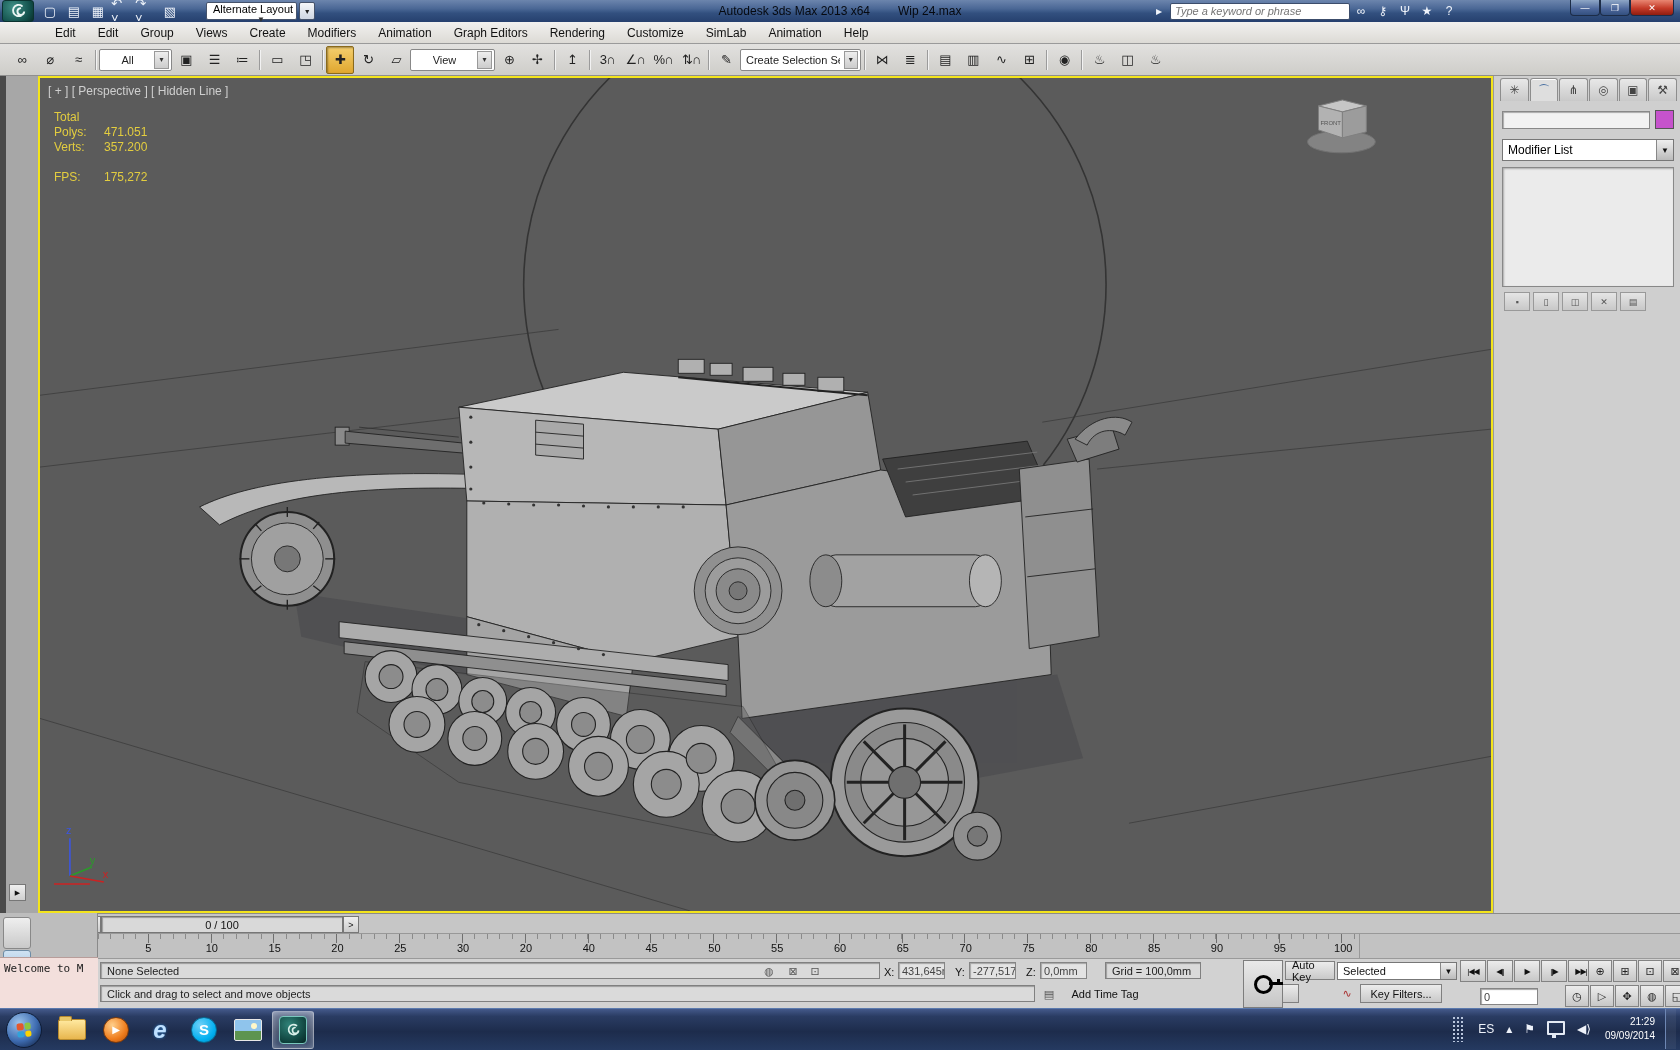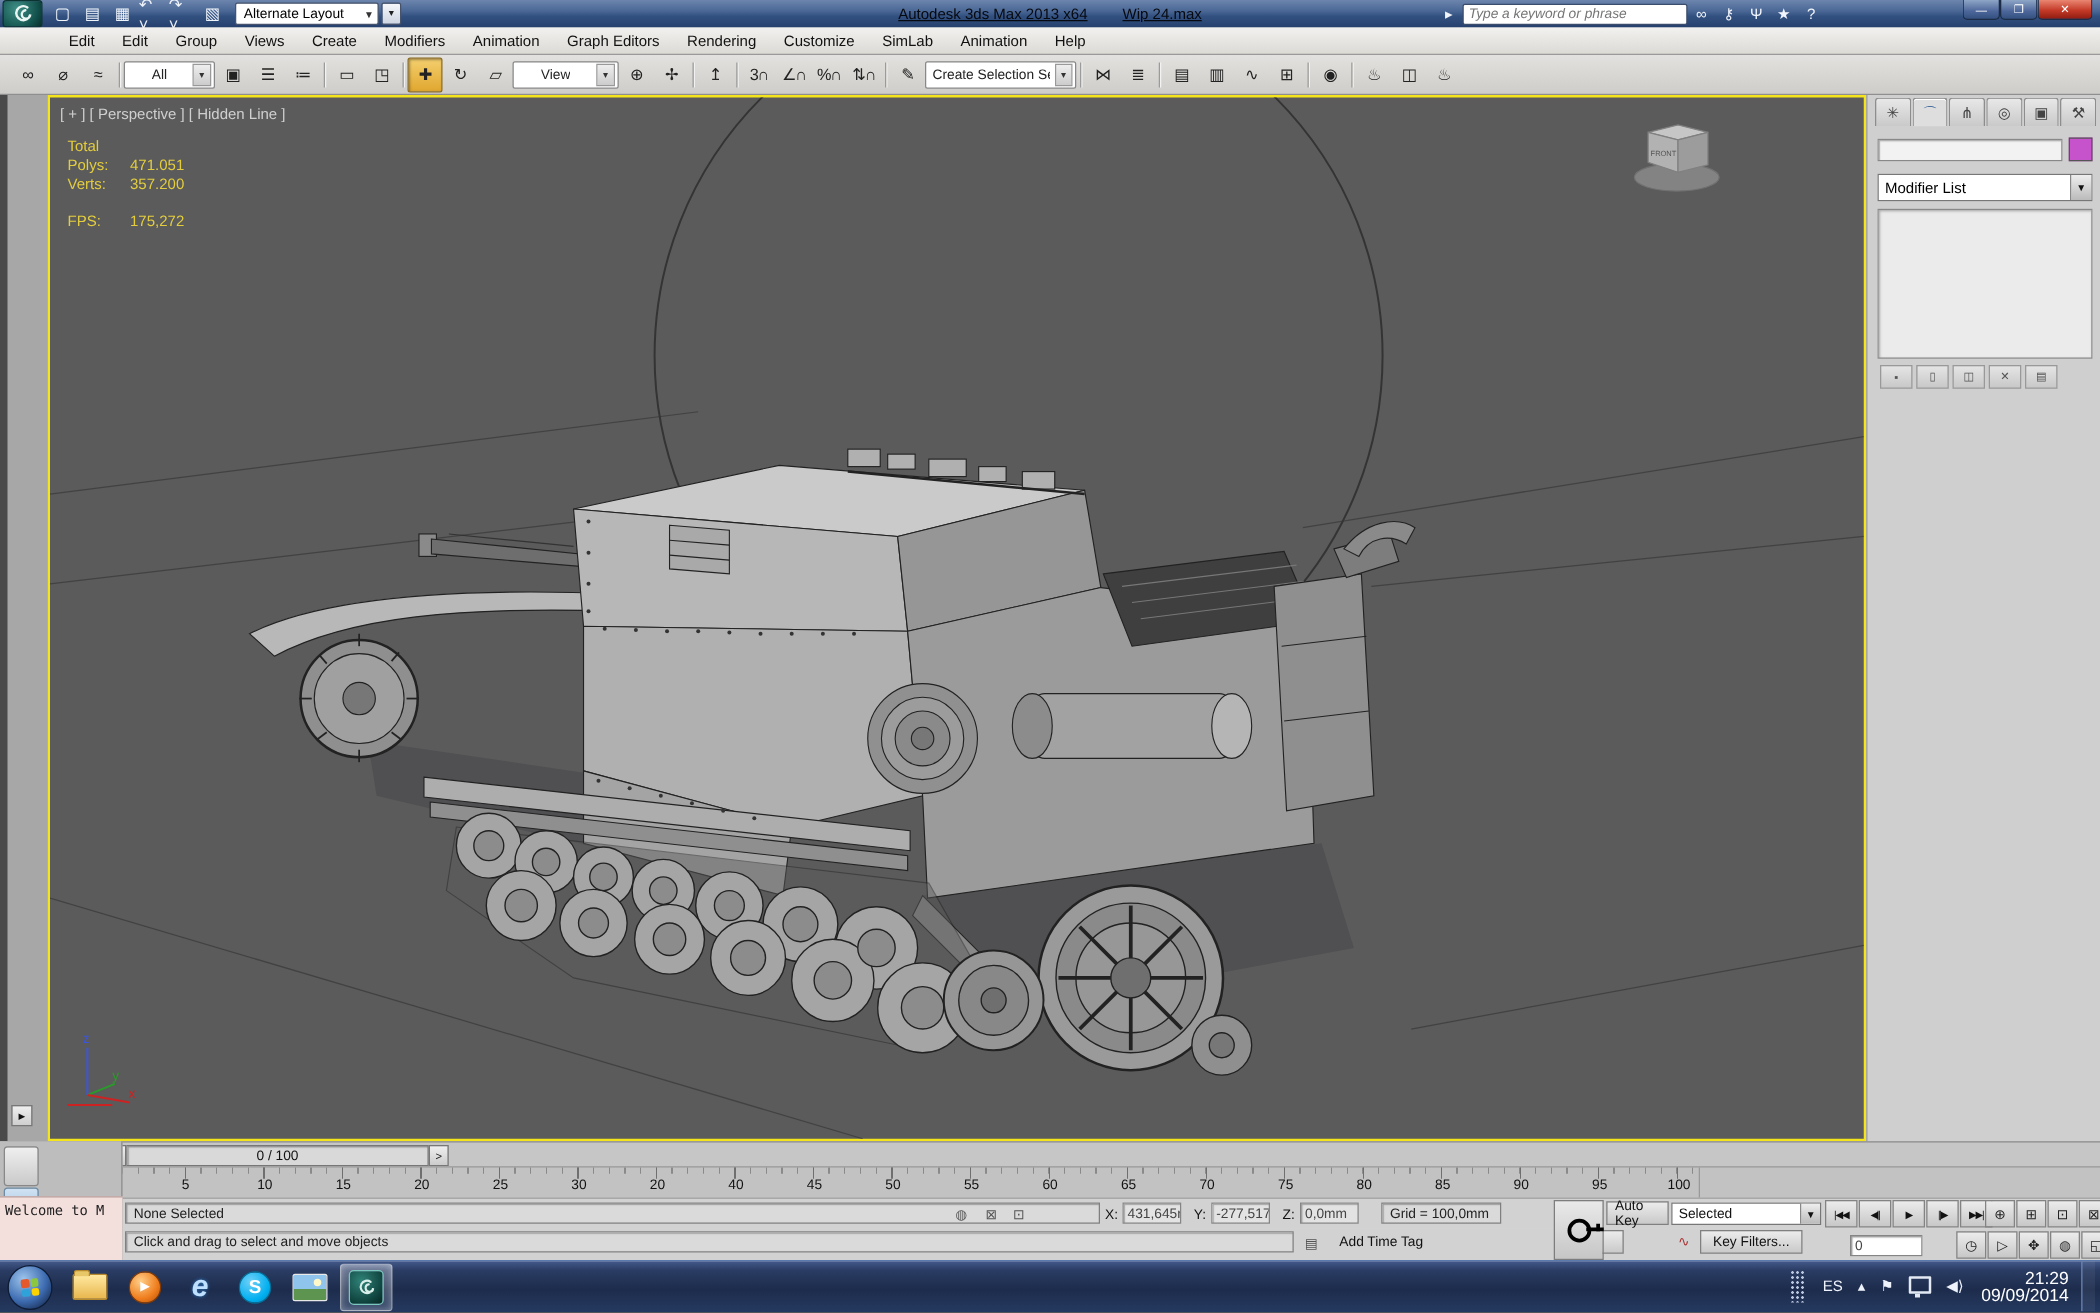--- a/index.html
+++ b/index.html
@@ -10,26 +10,26 @@
   #titlebar{position:absolute;left:0;top:0;width:1680px;height:22px;
     background:linear-gradient(#6c85ad 0%,#4a6795 40%,#32507f 60%,#26406e 100%);
     display:flex;align-items:center;}
   #applogo{width:30px;height:20px;margin:1px 4px 1px 2px;border-radius:3px;
     background:radial-gradient(circle at 35% 30%,#3f8f86,#12504b 70%,#0a2f2c);
     border:1px solid #0b3330;display:flex;align-items:center;justify-content:center;}
   .qat{display:flex;align-items:center;height:22px;}
   .qbtn{width:22px;height:18px;margin:0 1px;display:flex;align-items:center;justify-content:center;
     color:#eef3fa;font-size:13px;border-radius:2px;}
   .qdrop{height:16px;background:#fff;border:1px solid #46536b;border-radius:2px;
-    display:flex;align-items:center;font-size:11px;padding:0 3px 0 6px;margin-left:6px;color:#000;}
+    display:flex;align-items:center;font-size:11px;padding:0 3px 0 6px;margin-left:24px;color:#000;flex-direction:column;}
   .qdrop .arr{margin-left:16px;font-size:8px;color:#333;}
   .qmini{width:14px;height:16px;margin-left:2px;border:1px solid #46536b;border-radius:2px;background:linear-gradient(#f5f7fa,#cfd6e2);
     font-size:7px;display:flex;align-items:center;justify-content:center;color:#222;}
   #titletext{position:absolute;left:0;top:0;width:100%;height:22px;display:flex;align-items:center;justify-content:center;
-    font-size:12px;color:#06090f;pointer-events:none;text-decoration:underline;}
+    font-size:12px;color:#06090f;pointer-events:none;}
   #titletext span{margin:0 14px;}
   #infocenter{position:absolute;right:220px;top:1px;display:flex;align-items:center;height:20px;}
   #searchbox{width:170px;height:15px;background:#fff;border:1px solid #3c4d6b;border-radius:2px;
     font-style:italic;font-size:11px;color:#777;padding:0 4px;font-family:"Liberation Sans",sans-serif;}
   .infoicon{width:22px;height:18px;display:flex;align-items:center;justify-content:center;color:#f0f4fb;font-size:12px;}
   #winbtns{position:absolute;right:6px;top:0;display:flex;}
   .wbtn{height:15px;border:1px solid #1c2c47;border-top:none;display:flex;align-items:center;justify-content:center;
     color:#fff;font-size:9px;border-radius:0 0 4px 4px;background:linear-gradient(#8ea6c6,#4c669a 60%,#33507f);}
   .wbtn.min,.wbtn.max{width:28px;}
   .wbtn.close{width:42px;background:linear-gradient(#e98672,#c43a28 55%,#8f1d10);}
@@ -151,21 +151,21 @@
   .ic-skype{width:24px;height:24px;border-radius:50%;background:radial-gradient(circle at 35% 30%,#6fd0f7,#00aff0 65%,#0484b4);border:1px solid #066d95;
     color:#fff;font-weight:bold;font-size:15px;display:flex;align-items:center;justify-content:center;}
   .ic-image{width:26px;height:20px;border:1px solid #e8e8e8;border-radius:2px;background:linear-gradient(#8fc4ec 55%,#5d9450 55%);position:relative;}
   .ic-image:before{content:"";position:absolute;right:4px;top:3px;width:6px;height:6px;border-radius:50%;background:#fff8c9;}
   .ic-max{width:26px;height:26px;border-radius:4px;background:radial-gradient(circle at 35% 30%,#2f8278,#0f423d 70%,#072624);border:1px solid #79c7bd;display:flex;align-items:center;justify-content:center;}
   #tray{position:absolute;right:4px;top:1009px;height:40px;display:flex;align-items:center;color:#e8eef8;}
   #traygrip{width:12px;height:26px;background-image:radial-gradient(#b9c6dd 1px,transparent 1.2px);background-size:4px 4px;margin-right:8px;}
   .trayitem{margin:0 6px;font-size:12px;color:#eef2fa;display:flex;align-items:center;justify-content:center;}
   .ic-net{width:14px;height:10px;border:2px solid #e4eaf4;border-radius:1px;position:relative;margin-top:-3px;}
   .ic-net:after{content:"";position:absolute;left:3px;bottom:-5px;width:4px;height:3px;background:#e4eaf4;}
-  #trayclock{margin:0 10px 0 8px;text-align:right;font-size:14px;line-height:14px;color:#fff;}
+  #trayclock{margin:0 10px 0 8px;text-align:right;font-size:10px;line-height:14px;color:#fff;}
   #showdesktop{width:10px;height:40px;border-left:1px solid #6d86b3;background:rgba(255,255,255,.06);}
   .spiralsvg{display:block;}
 </style>
 </head>
 <body>
 
 <div id="app">
 
   <div id="titlebar">
     <div id="applogo">

